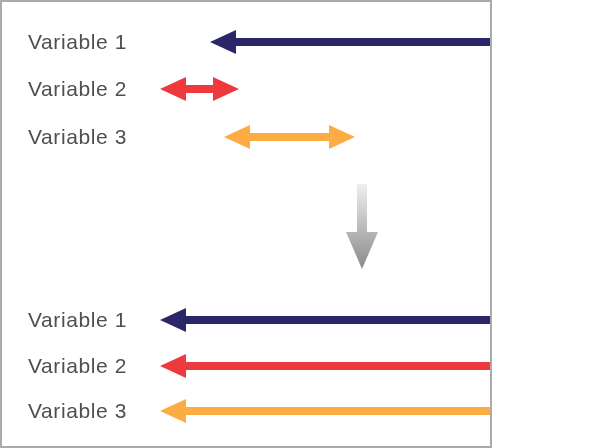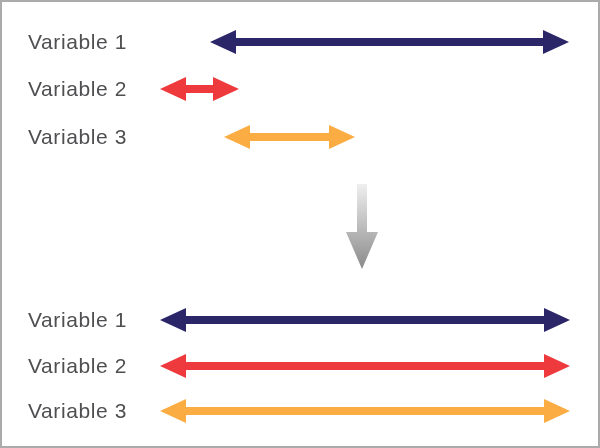--- a/index.html
+++ b/index.html
@@ -3,21 +3,21 @@
 <meta charset="utf-8">
 <style>
   html, body {
     margin: 0;
     padding: 0;
     background: #ffffff;
     font-family: "Liberation Sans", sans-serif;
   }
   .canvas {
     position: relative;
-    width: 600px;
+    width: 492px;
     height: 448px;
     box-sizing: border-box;
     background: #ffffff;
     border: 2px solid #14532d;
     overflow: hidden;
   }
   .var-label {
     position: absolute;
     left: 26px;
     transform: translateY(-50%);

